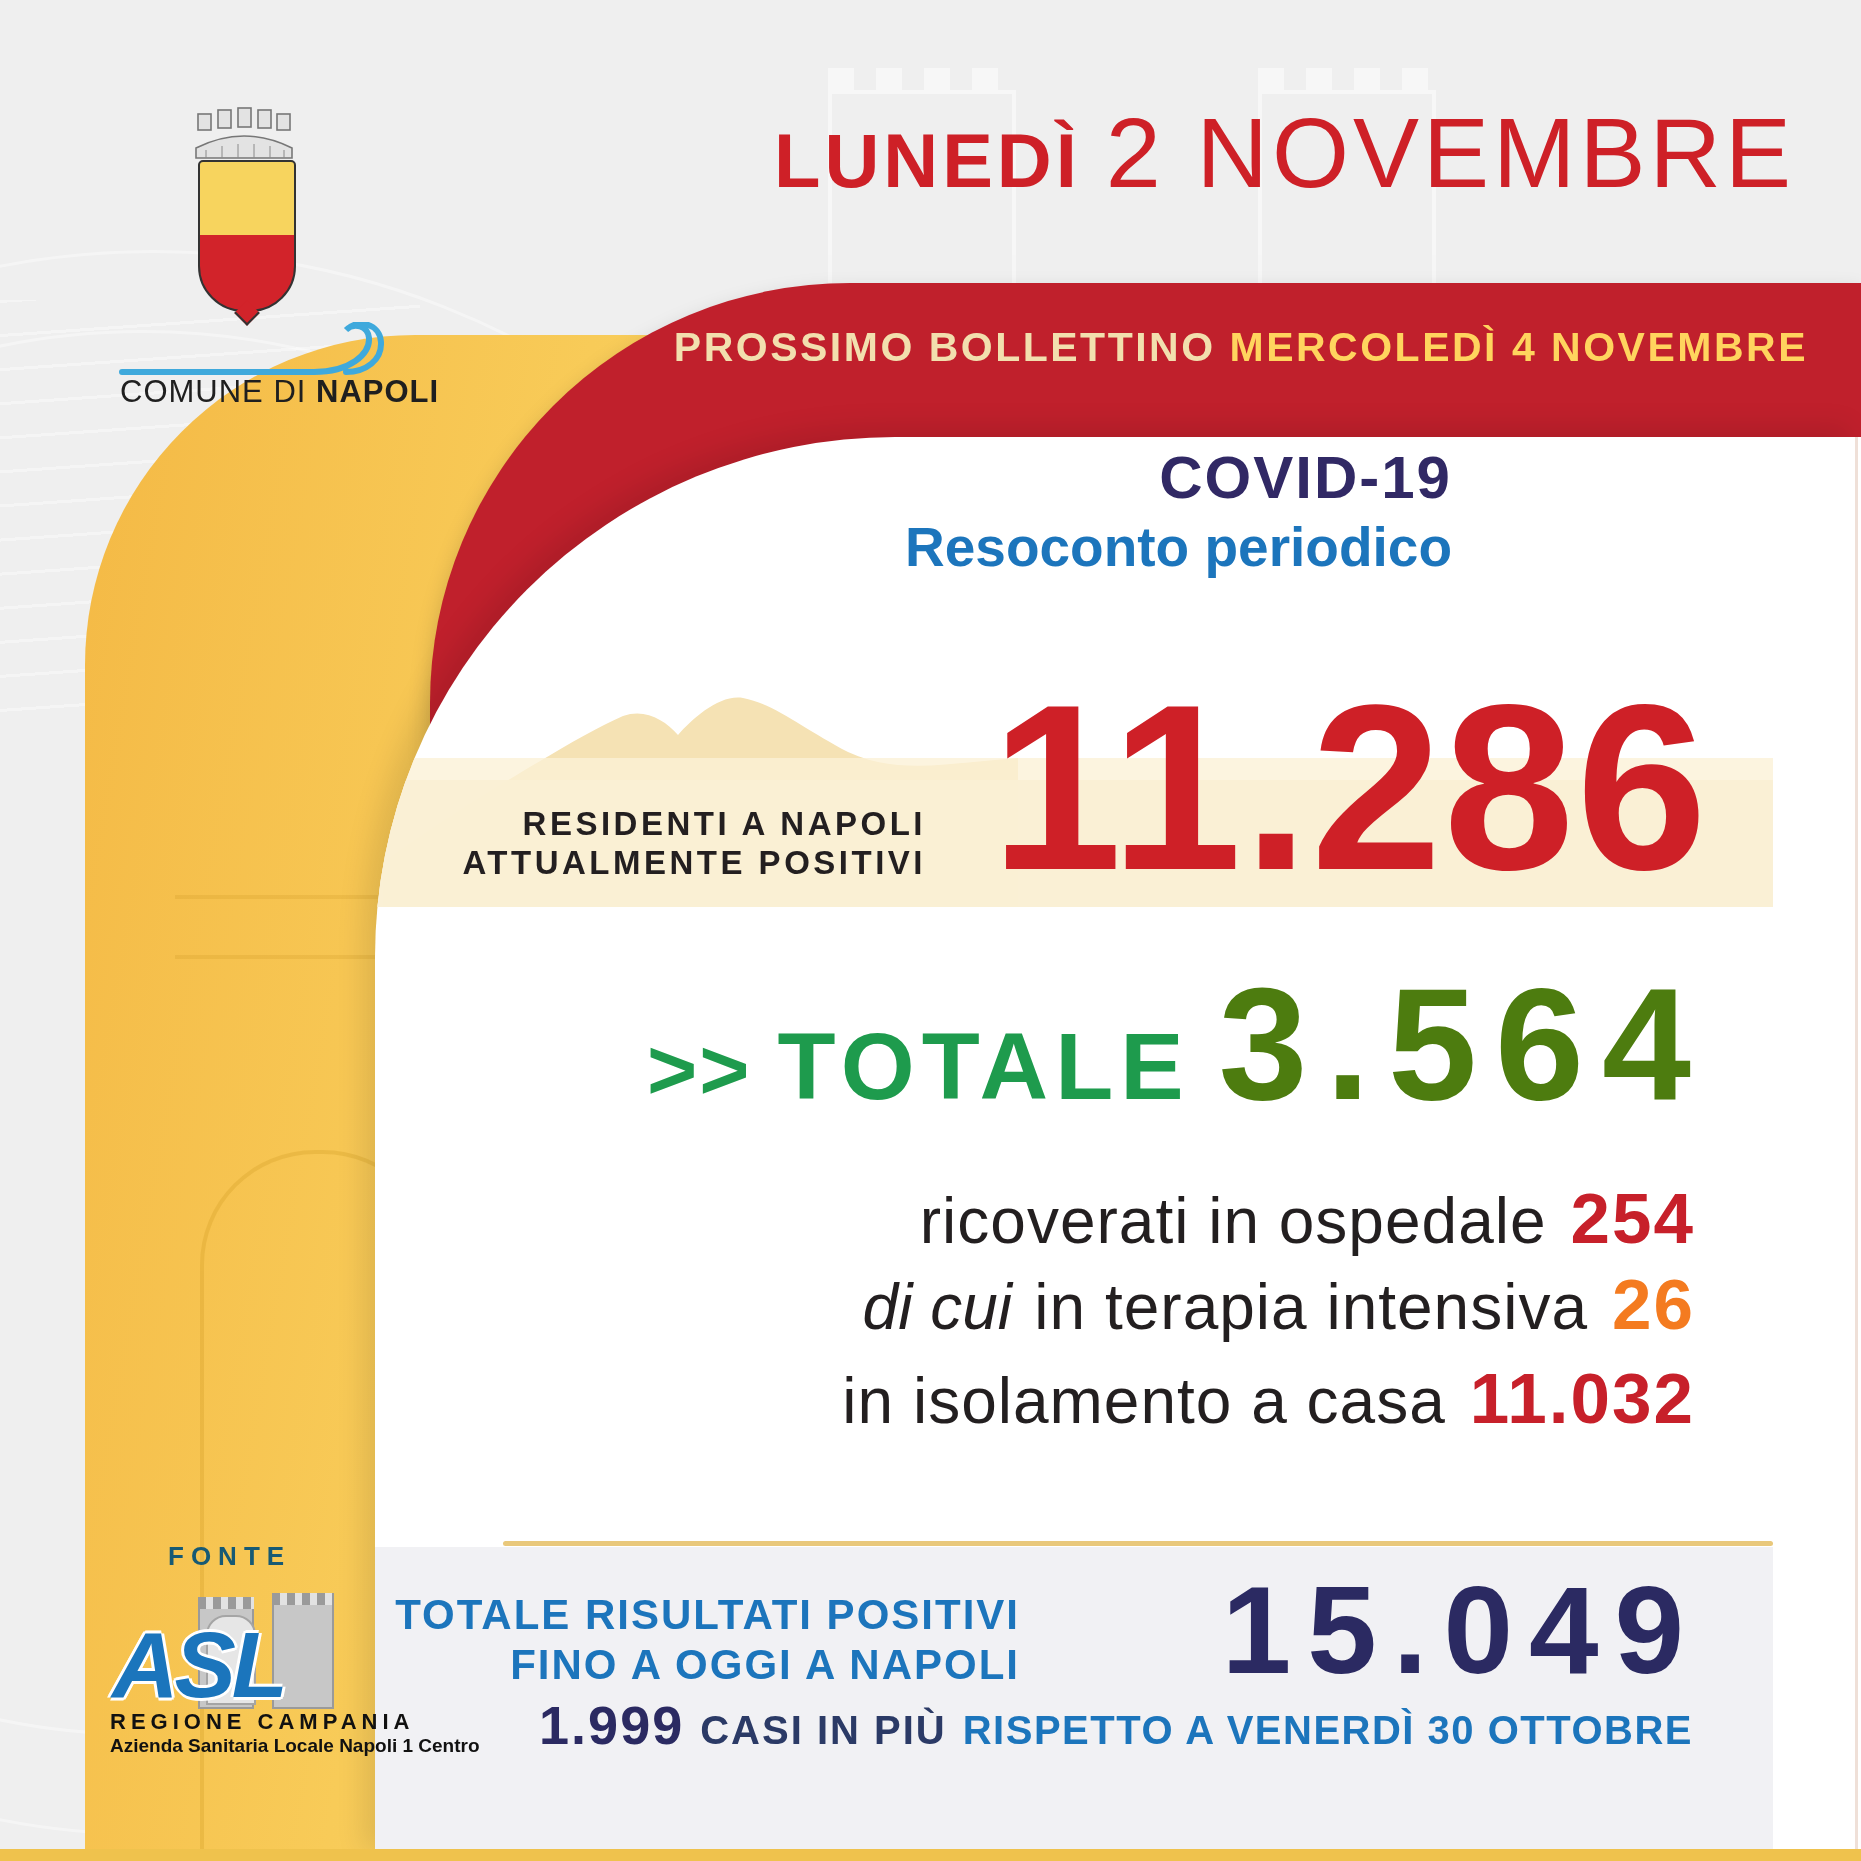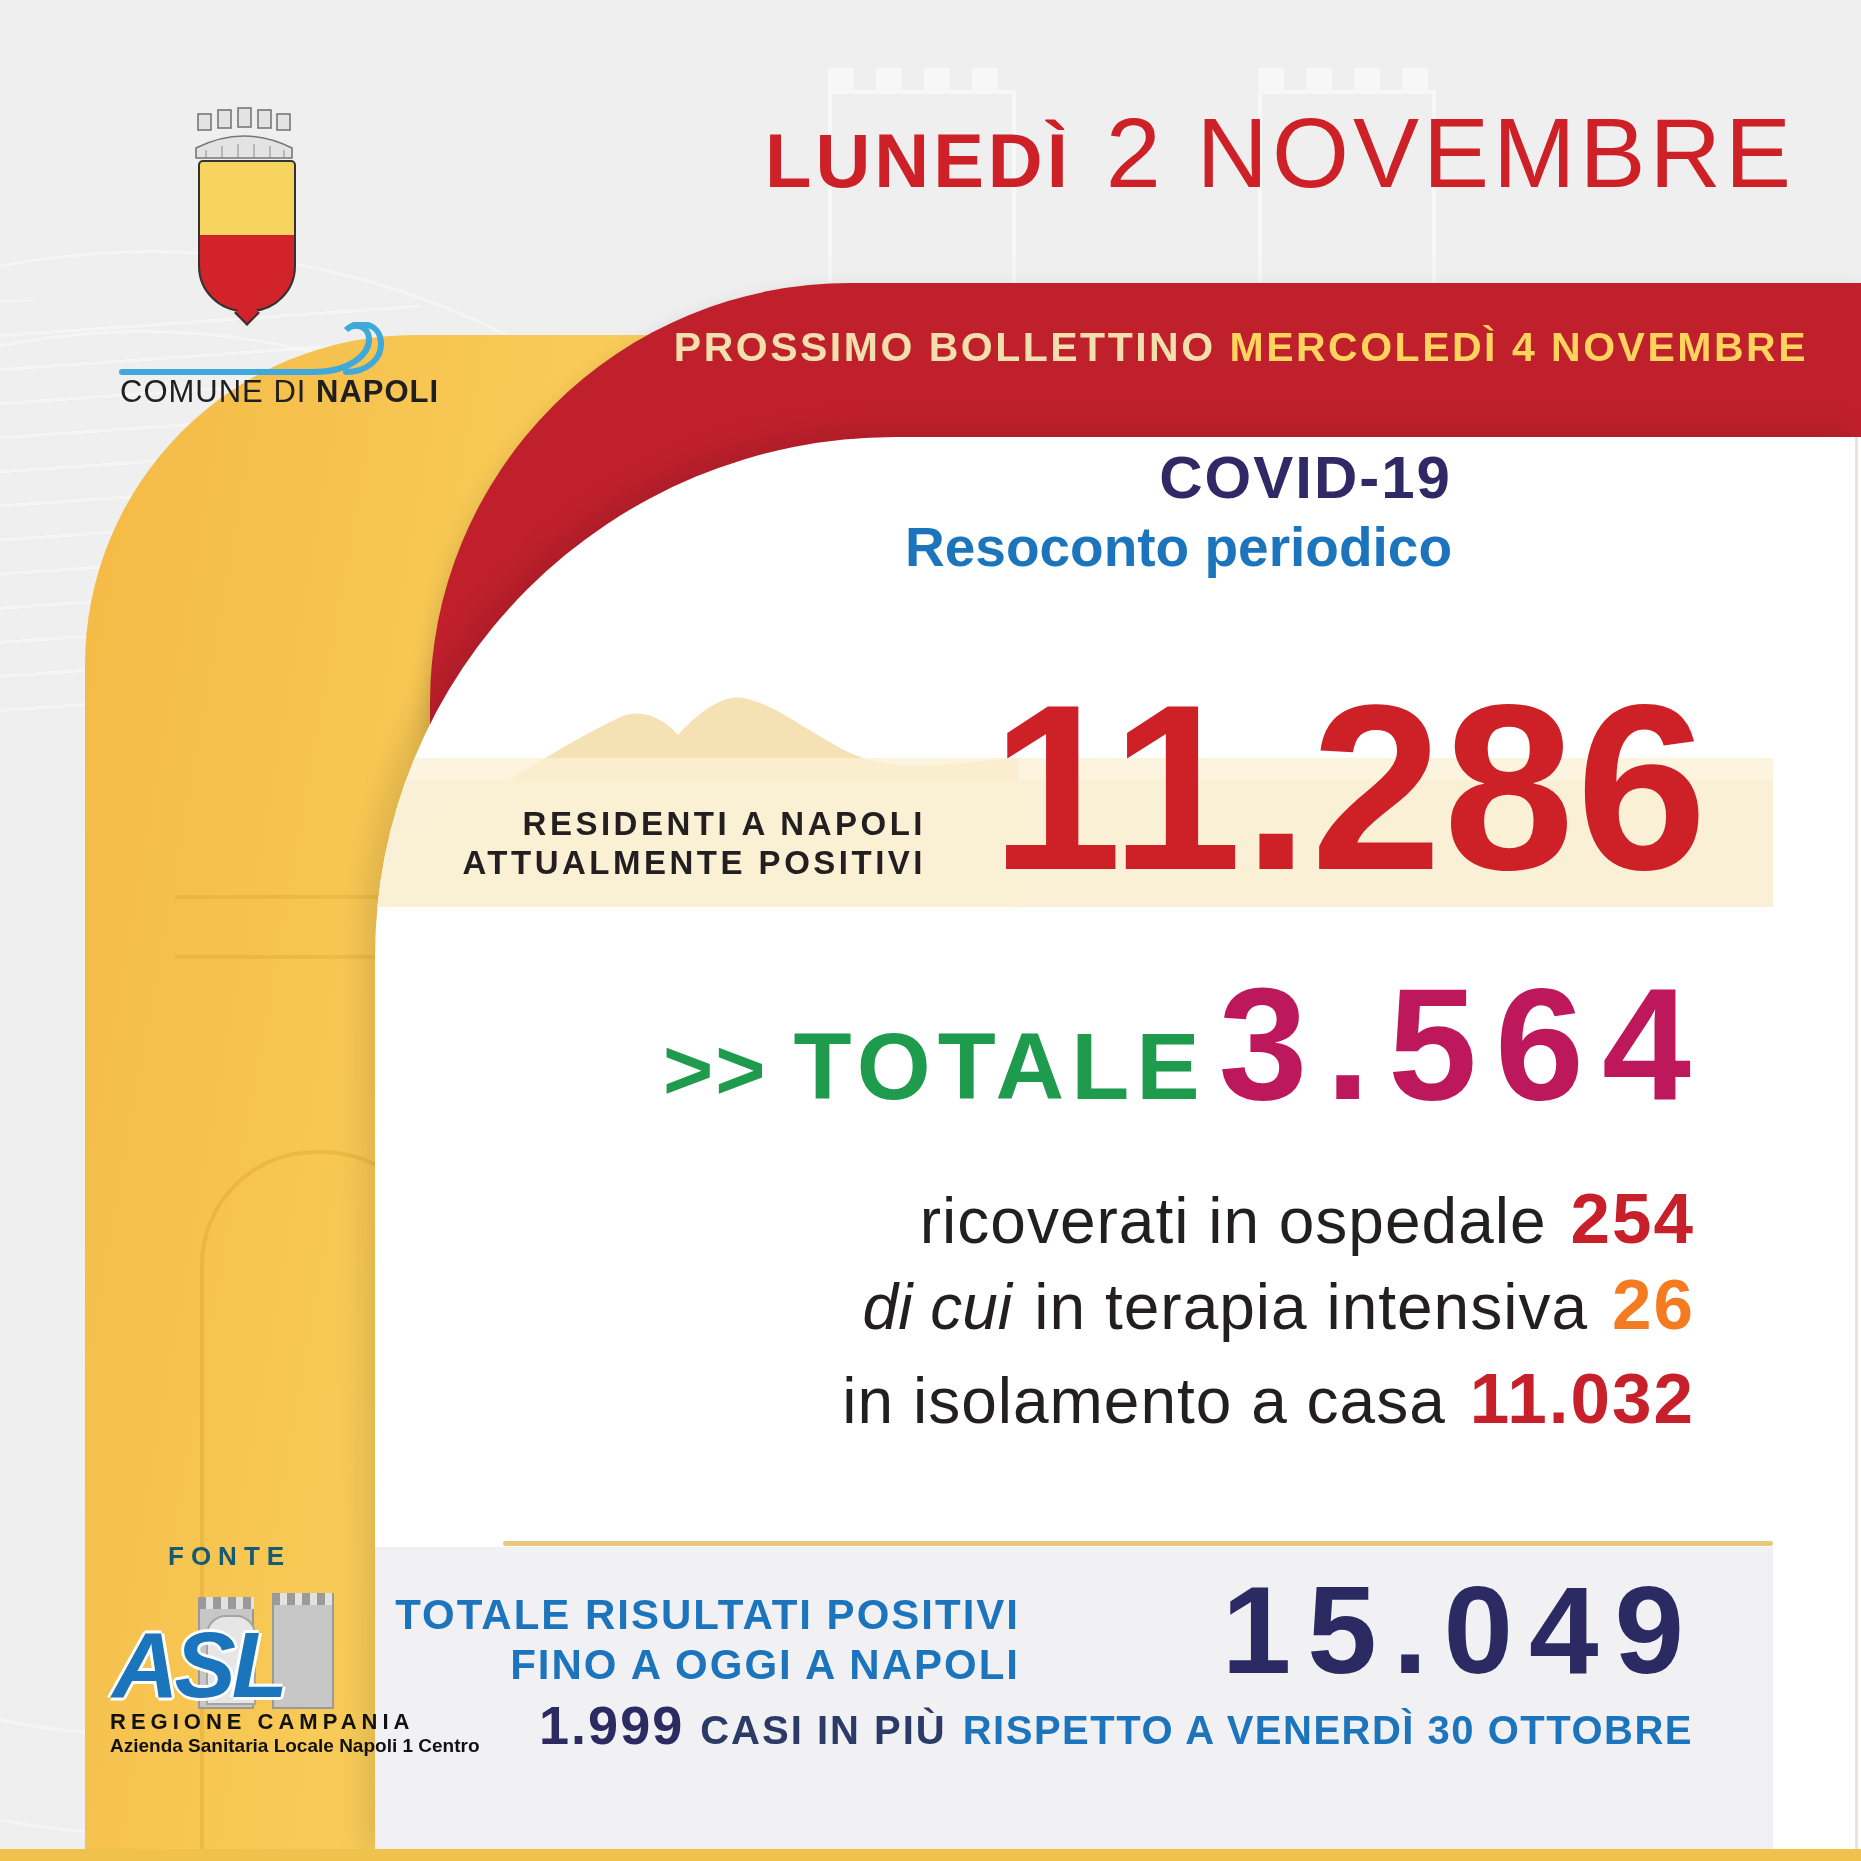--- a/index.html
+++ b/index.html
@@ -60,21 +60,21 @@
     transform:translateX(-50%) rotate(45deg);
   }
   .wave-svg{position:absolute;left:118px;top:322px;}
   .comune-name{
     position:absolute;left:120px;top:374px;width:300px;
     font-size:31px;color:#1f1f1f;letter-spacing:1px;white-space:nowrap;
   }
   .comune-name b{font-weight:700;}
   
   .date-row{
-    position:absolute;right:66px;top:96px;display:flex;align-items:baseline;gap:34px;
+    position:absolute;right:66px;top:96px;display:flex;align-items:baseline;gap:25px;
     color:#ce2027;white-space:nowrap;
   }
   .date-day{font-size:76px;font-weight:800;letter-spacing:4px;}
   .date-value{font-size:99px;font-weight:400;letter-spacing:4px;}
   
   .banner-text{
     position:absolute;right:53px;top:324px;font-size:41px;letter-spacing:2.5px;white-space:nowrap;
   }
   .banner-prefix{color:#f2dfae;font-weight:600;}
   .banner-bold{color:#ffd45e;font-weight:800;}
@@ -90,21 +90,21 @@
     font-size:33px;font-weight:800;color:#231f20;letter-spacing:3.5px;line-height:39px;white-space:nowrap;
   }
   .pos-value{
     position:absolute;right:152px;top:699px;
     font-size:235px;font-weight:800;color:#ce2027;line-height:0.76;letter-spacing:2px;white-space:nowrap;
   }
   
   .rec-row{position:absolute;right:152px;top:983px;display:flex;align-items:baseline;white-space:nowrap;}
   .rec-chev{font-size:86px;font-weight:800;color:#1e9b4d;margin-right:26px;letter-spacing:2px;}
   .rec-label{font-size:95px;font-weight:800;color:#1e9b4d;letter-spacing:7px;}
-  .rec-value{font-size:160px;font-weight:800;color:#be185d;letter-spacing:18px;margin-left:12px;line-height:0.76;}
+  .rec-value{font-size:160px;font-weight:800;color:#4d7c0f;letter-spacing:18px;margin-left:28px;line-height:0.76;}
   
   .stat-row{position:absolute;right:166px;white-space:nowrap;display:flex;align-items:baseline;}
   .stat-label{font-size:64px;font-weight:400;color:#231f20;letter-spacing:1px;}
   .stat-prefix{font-size:64px;font-style:italic;font-weight:400;color:#231f20;margin-right:.35em;}
   .stat-value{font-size:71px;font-weight:800;margin-left:24px;letter-spacing:2px;}
   
   .total-label{
     position:absolute;right:841px;top:1590px;text-align:right;
     font-size:42px;font-weight:800;color:#1c75bc;letter-spacing:2px;line-height:50px;white-space:nowrap;
   }

